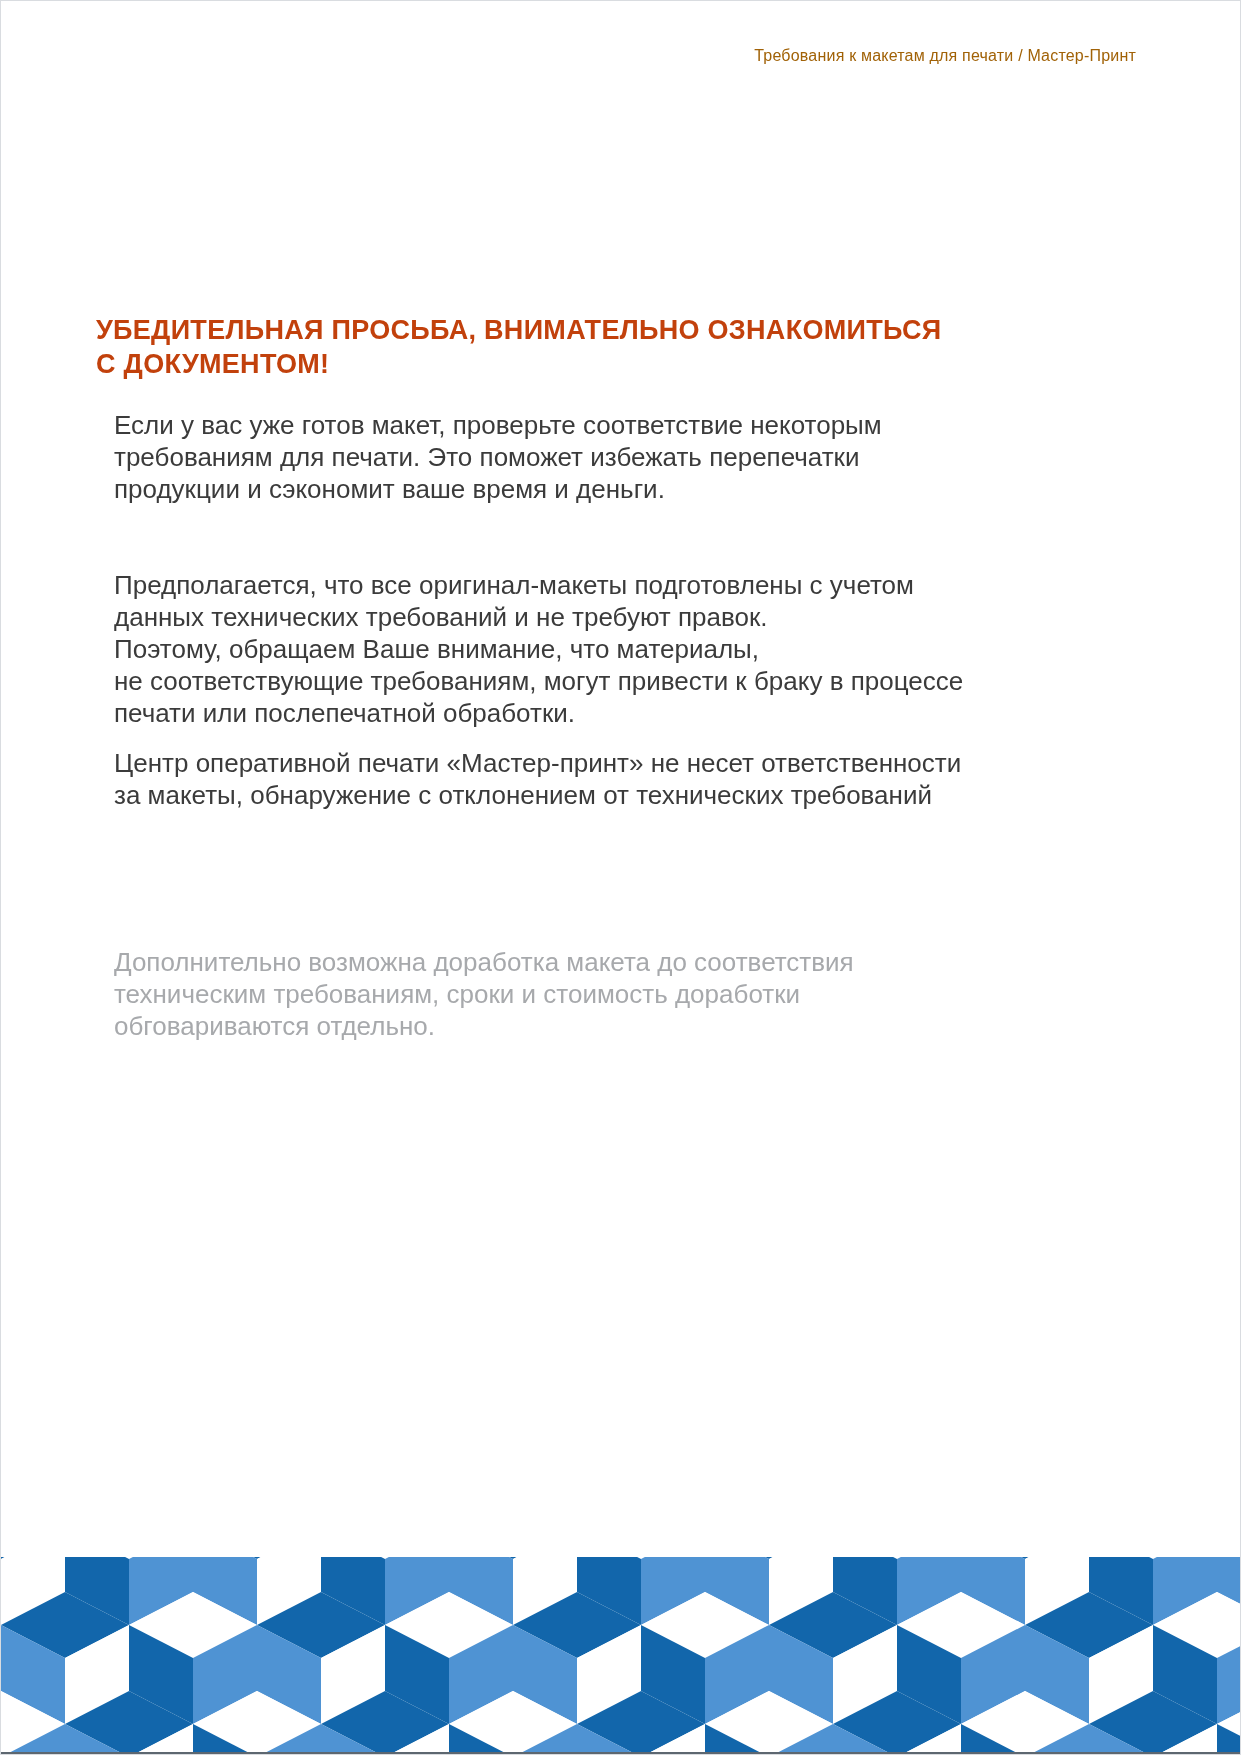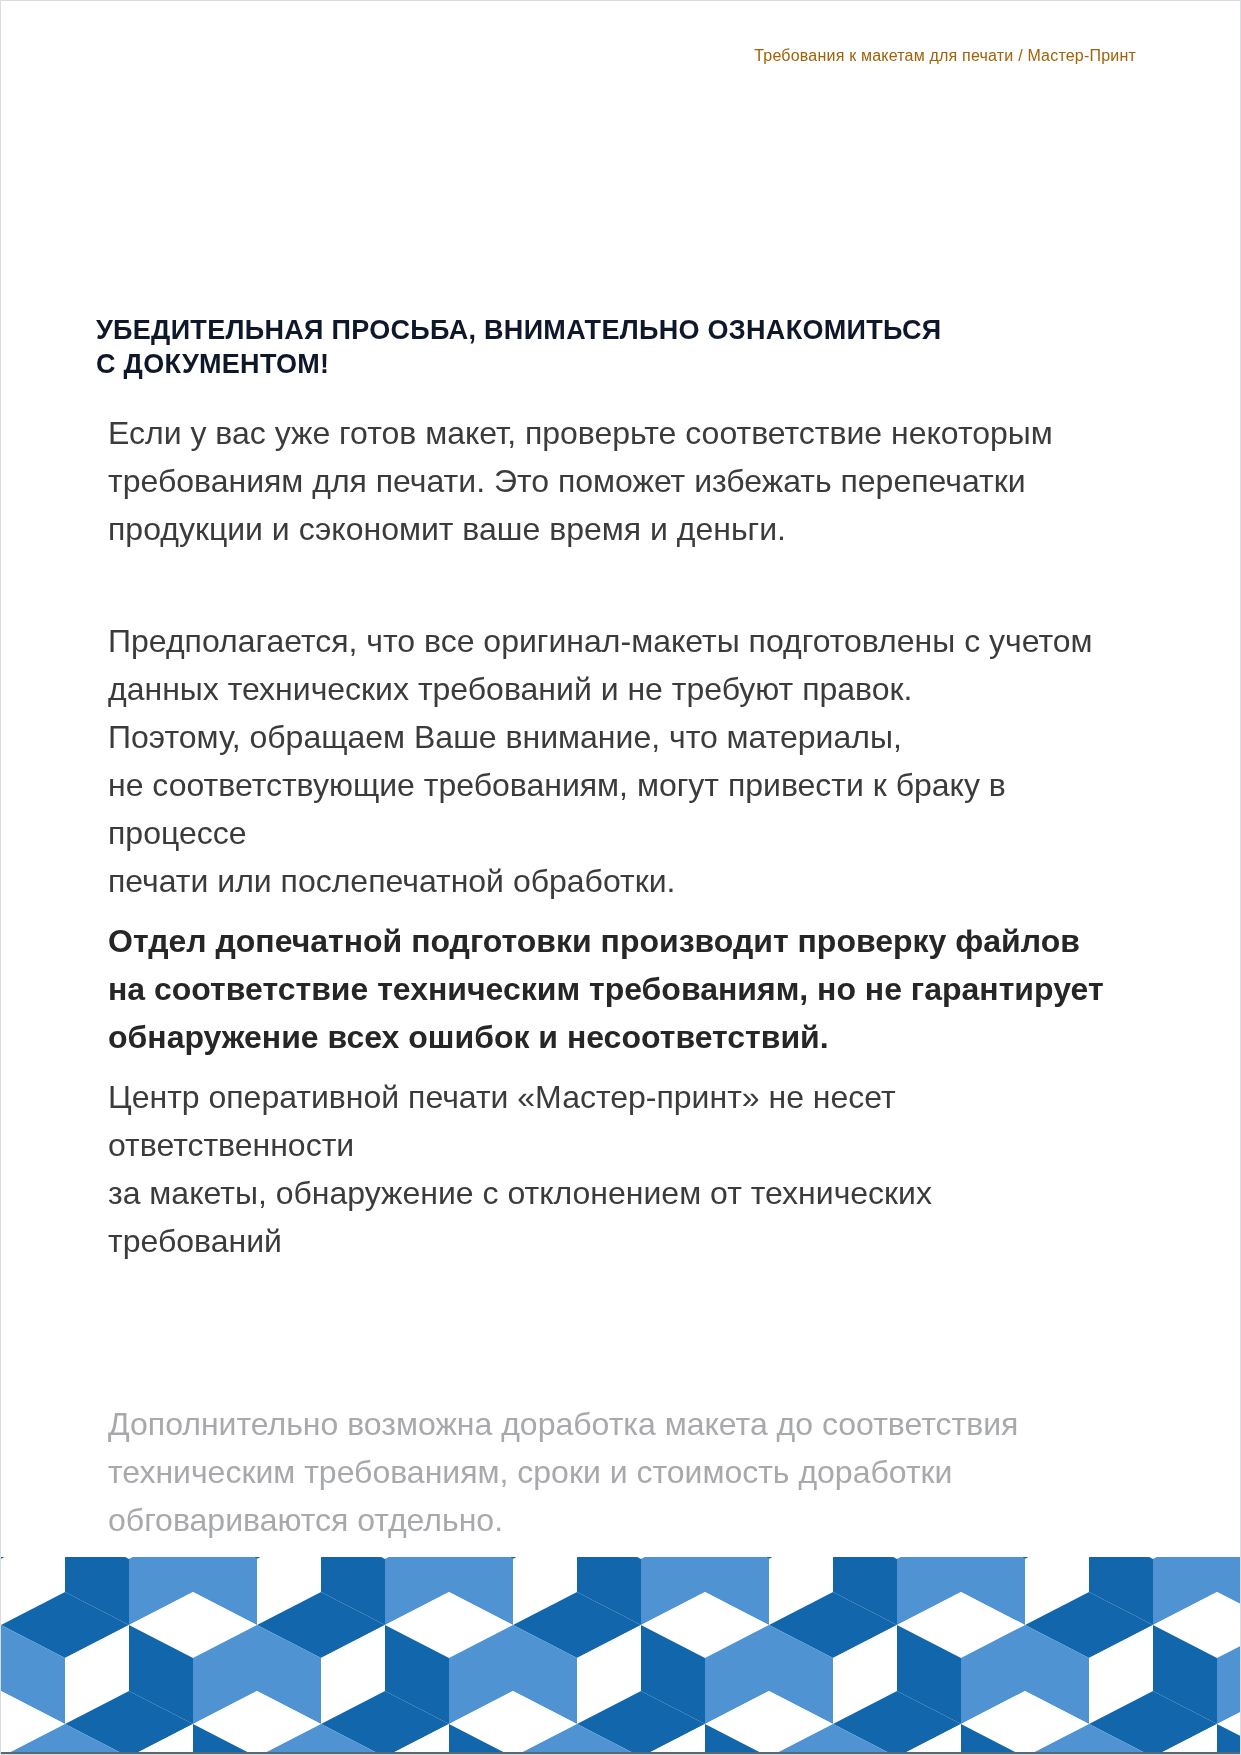--- a/index.html
+++ b/index.html
@@ -24,28 +24,28 @@
     position:absolute;
     left:95px;
     top:312px;
     width:1020px;
   }
   .doc-title{
     margin:0;
     font-size:27px;
     line-height:34px;
     font-weight:bold;
-    color:#0f172a;
+    color:#c2410c;
     letter-spacing:.3px;
     white-space:pre-line;
   }
   .para{
-    margin:12px;
-    font-size:32px;
-    line-height:48px;
+    margin:18px;
+    font-size:26px;
+    line-height:32px;
     color:#3b3b3b;
     white-space:pre-line;
   }
   .para.intro{margin-top:28px;}
   .para.assumption{margin-top:64px;}
   .para.prepress{margin-top:6px;font-weight:bold;color:#262626;}
   .para.liability{margin-top:12px;}
   .para.rework{margin-top:135px;color:#a7a9ac;}
   .footer-pattern-wrap{
     position:absolute;
@@ -79,23 +79,20 @@
     <p class="para intro">Если у вас уже готов макет, проверьте соответствие некоторым
 требованиям для печати. Это поможет избежать перепечатки
 продукции и сэкономит ваше время и деньги.</p>
 
     <p class="para assumption">Предполагается, что все оригинал-макеты подготовлены с учетом
 данных технических требований и не требуют правок.
 Поэтому, обращаем Ваше внимание, что материалы,
 не соответствующие требованиям, могут привести к браку в процессе
 печати или послепечатной обработки.</p>
 
-    <p class="para prepress">Отдел допечатной подготовки производит проверку файлов
-на соответствие техническим требованиям, но не гарантирует
-обнаружение всех ошибок и несоответствий.</p>
 
     <p class="para liability">Центр оперативной печати «Мастер-принт» не несет ответственности
 за макеты, обнаружение с отклонением от технических требований</p>
 
     <p class="para rework">Дополнительно возможна доработка макета до соответствия
 техническим требованиям, сроки и стоимость доработки
 обговариваются отдельно.</p>
   </div>
 
   <div class="footer-pattern-wrap">

